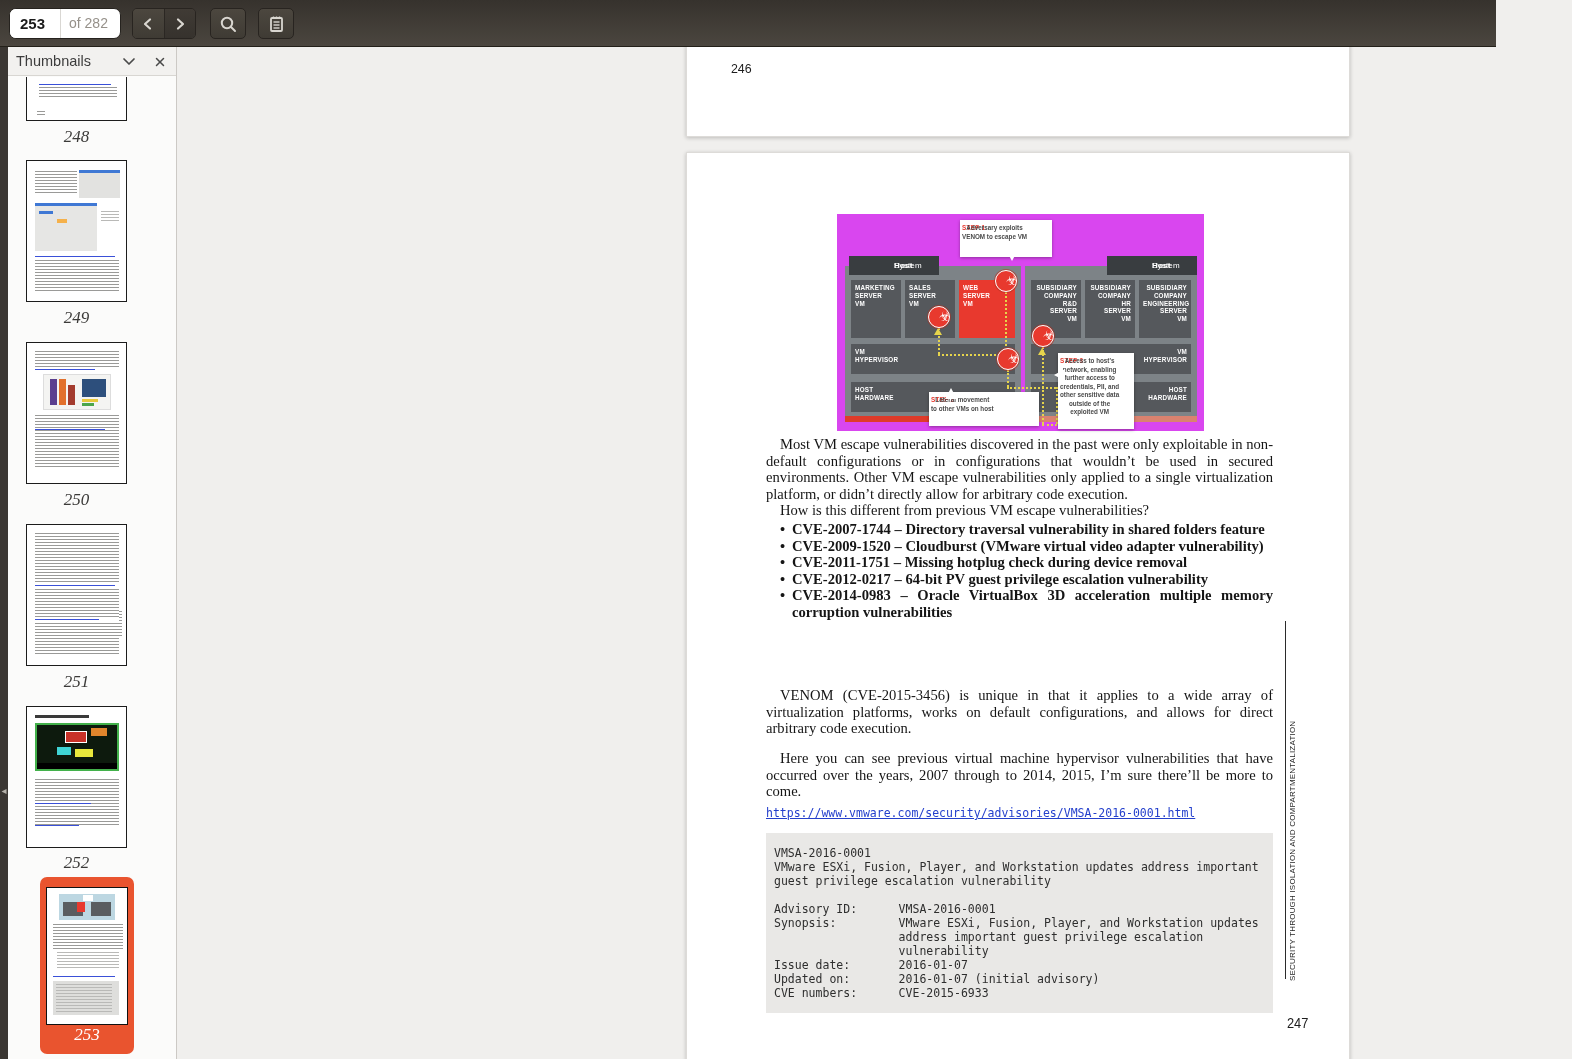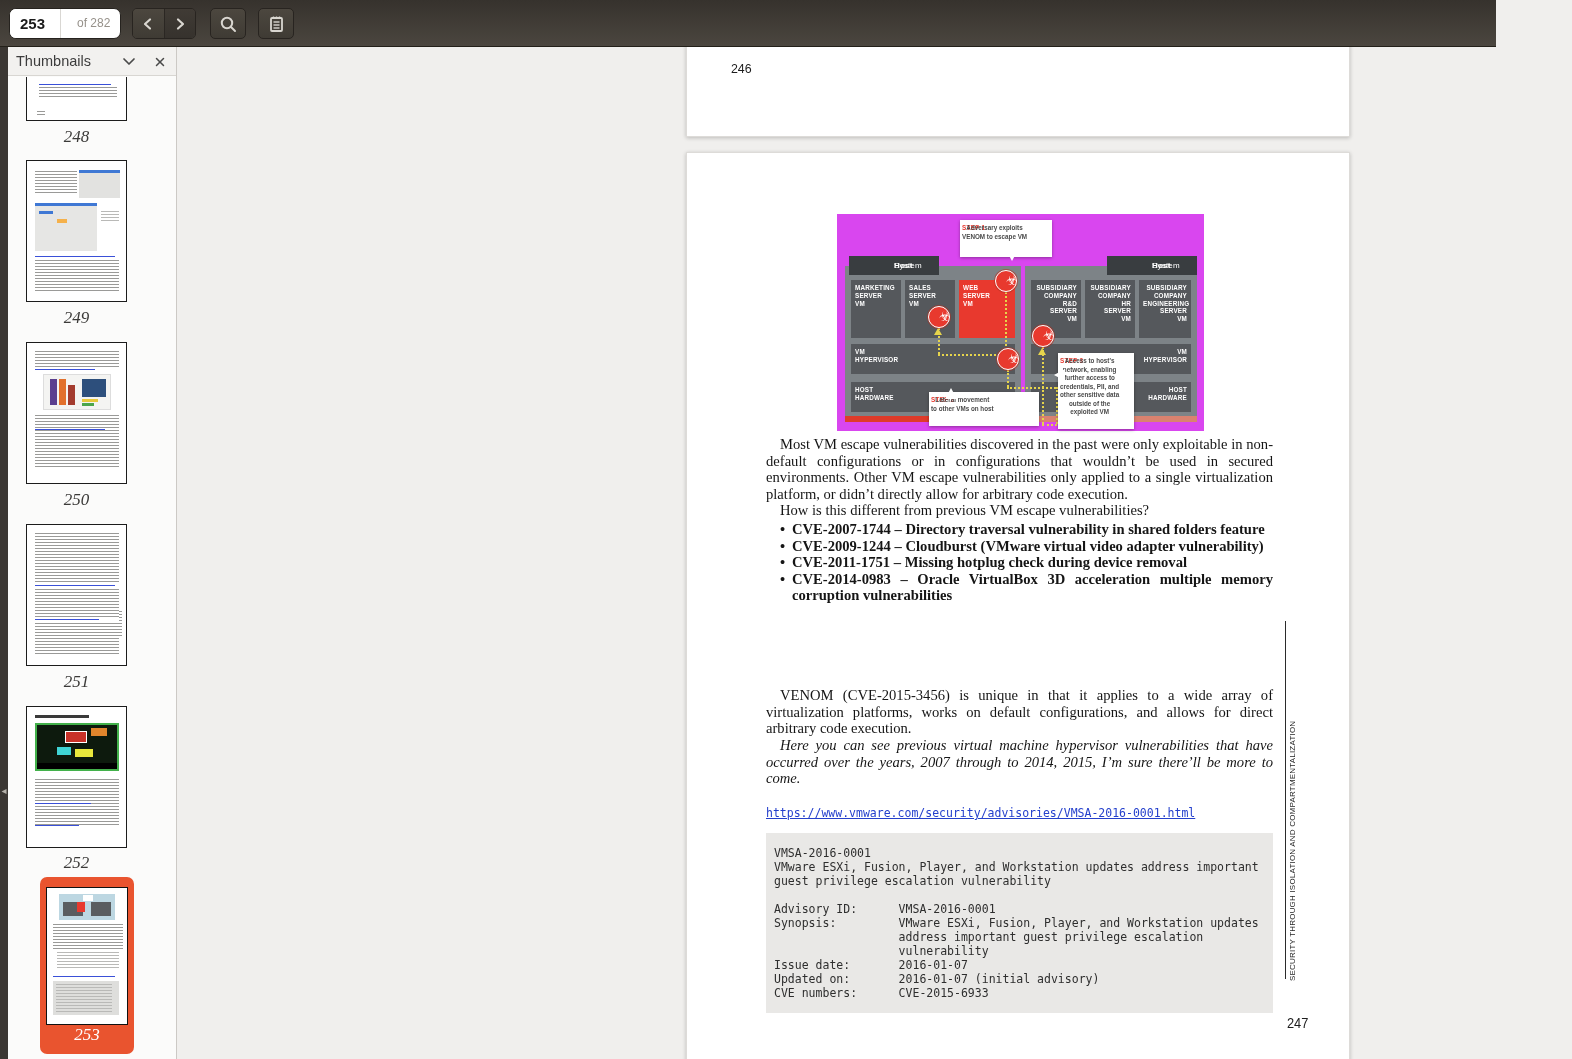--- a/index.html
+++ b/index.html
@@ -9,22 +9,22 @@
 
   
   .toolbar { position:absolute; left:0; top:0; width:1572px; height:47px;
              background:linear-gradient(#36322d,#4b463f); border-bottom:1px solid #232019;
              display:flex; align-items:center; }
   .pagenav { position:absolute; left:9px; top:8px; height:31px; width:112px;
              background:#fff; border-radius:7px; border:1px solid #26231f;
              display:flex; align-items:center; overflow:hidden; }
   .pagenav input { width:50px; height:100%; border:none; outline:none; font-size:15px;
              font-weight:bold; color:#1b1b1b; padding-left:10px; font-family:"Liberation Sans",sans-serif; }
-  .pagenav .ptotal { flex:1; font-size:12px; color:#96918a; border-left:1px solid #d9d7d3;
-             padding-left:16px; line-height:29px; }
+  .pagenav .ptotal { flex:1; font-size:14px; color:#96918a; border-left:1px solid #d9d7d3;
+             padding-left:8px; line-height:29px; }
   .tbtn { position:absolute; top:8px; height:31px; background:linear-gradient(#4c473f,#3f3b34);
           border:1px solid #282420; border-radius:5px; display:flex; align-items:center;
           justify-content:center; cursor:pointer; }
   .navpair { position:absolute; left:132px; top:8px; height:31px; width:64px; display:flex;
           border:1px solid #282420; border-radius:5px; overflow:hidden; }
   .navpair .half { width:32px; height:100%; display:flex; align-items:center; justify-content:center;
           background:linear-gradient(#4c473f,#3f3b34); border:none; cursor:pointer; }
   .navpair .half + .half { border-left:1px solid #2b2723; background:linear-gradient(#403b35,#36322d); }
   .btn-search { left:210px; width:36px; }
   .btn-notes  { left:258px; width:36px; }
@@ -380,29 +380,30 @@
         </div>
       </div>
 
       <div class="flowp serif" style="top:283px;">
         <p class="indent">Most VM escape vulnerabilities discovered in the past were only exploitable in non-default configurations or in configurations that wouldn’t be used in secured environments. Other VM escape vulnerabilities only applied to a single virtualization platform, or didn’t directly allow for arbitrary code execution.</p>
         <p class="indent">How is this different from previous VM escape vulnerabilities?</p>
       </div>
 
       <ul class="cvelist serif" style="top:368px;font-weight:bold;">
         <li>CVE-2007-1744 – Directory traversal vulnerability in shared folders feature</li>
-        <li>CVE-2009-1244 – Cloudburst (VMware virtual video adapter vulnerability)</li>
+        <li>CVE-2009-1520 – Cloudburst (VMware virtual video adapter vulnerability)</li>
         <li>CVE-2011-1751 – Missing hotplug check during device removal</li>
+        <li>CVE-2012-0217 – 64-bit PV guest privilege escalation vulnerability</li>
         <li>CVE-2014-0983 – Oracle VirtualBox 3D acceleration multiple memory corruption vulnerabilities</li>
       </ul>
 
       <div class="flowp serif" style="top:534px;">
         <p class="indent">VENOM (CVE-2015-3456) is unique in that it applies to a wide array of virtualization platforms, works on default configurations, and allows for direct arbitrary code execution.</p>
       </div>
-      <div class="flowp serif" style="top:584px;font-style:italic;">
+      <div class="flowp serif" style="top:597px;">
         <p class="indent">Here you can see previous virtual machine hypervisor vulnerabilities that have occurred over the years, 2007 through to 2014, 2015, I’m sure there’ll be more to come.</p>
       </div>
 
       <a class="doclink" style="top:653px;text-align:right;">https://www.vmware.com/security/advisories/VMSA-2016-0001.html</a>
 
       <pre class="codeblk">VMSA-2016-0001
 VMware ESXi, Fusion, Player, and Workstation updates address important
 guest privilege escalation vulnerability
 
 Advisory ID:      VMSA-2016-0001

